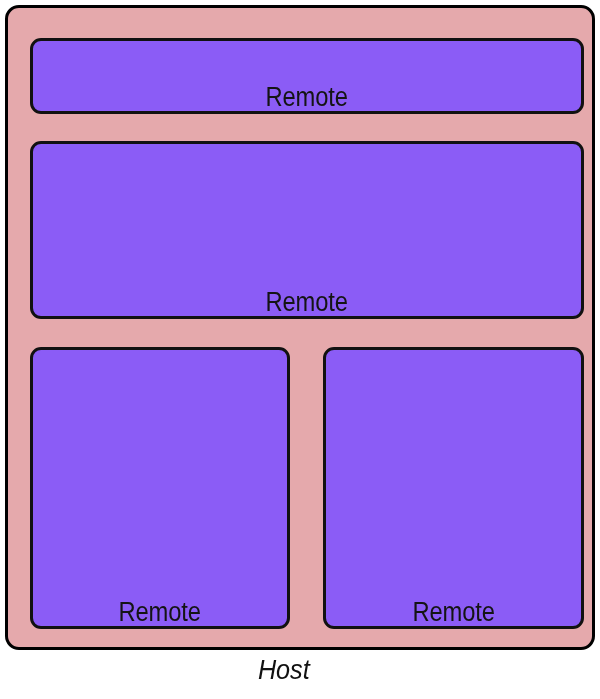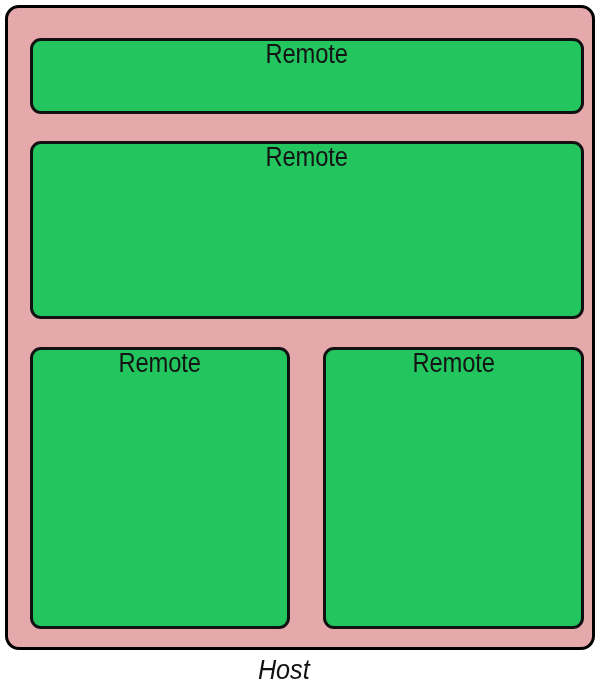--- a/index.html
+++ b/index.html
@@ -31,25 +31,25 @@
     box-sizing: border-box;
     background: #e5a9ac;
     border: 3px solid #000000;
     border-radius: 14px;
   }
 
   
   .remote-box {
     position: absolute;
     box-sizing: border-box;
-    background: #22c55e;
+    background: #8b5cf6;
     border: 3px solid #111111;
     border-radius: 11px;
     display: flex;
-    align-items: flex-start;
+    align-items: flex-end;
     justify-content: center;
   }
 
   .remote-label {
     font-family: "Liberation Sans", "DejaVu Sans", sans-serif;
     font-size: 27px;
     font-weight: 400;
     letter-spacing: -0.2px;
     color: #141414;
     transform: scaleX(0.88);

